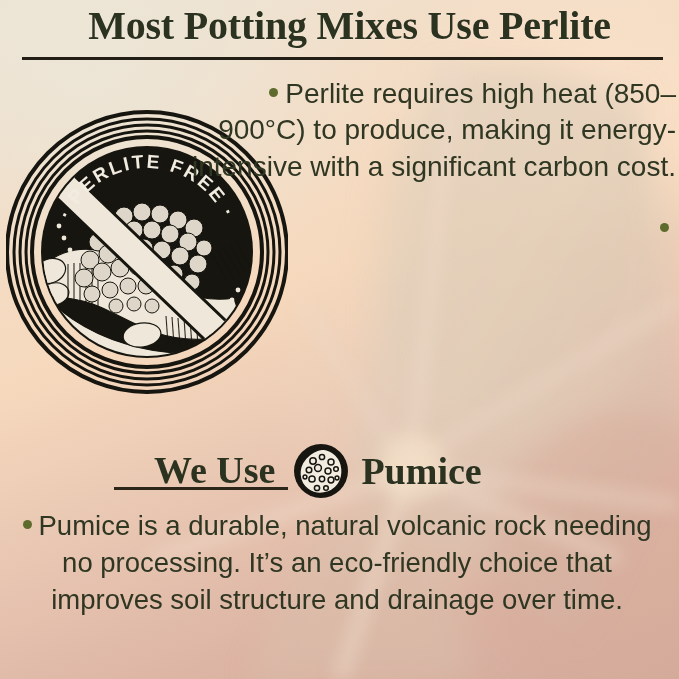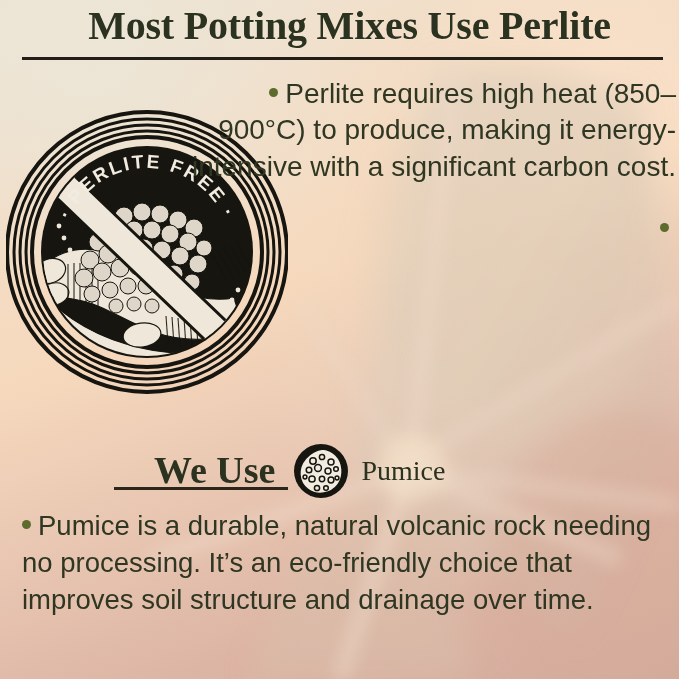--- a/index.html
+++ b/index.html
@@ -118,36 +118,36 @@
   }
   .pumice-icon {
     width: 56px;
     height: 56px;
     margin: 0 12px 0 18px;
     flex: 0 0 auto;
   }
   .pumice-icon svg { width: 100%; height: 100%; display: block; }
   .pumice-label {
     font-family: "Liberation Serif", serif;
-    font-weight: normal;
-    font-size: 28px;
+    font-weight: bold;
+    font-size: 38px;
     color: #2b3220;
     line-height: 1;
   }
 
   
   .bottom-para {
     position: absolute;
     left: 22px;
     top: 508px;
     width: 630px;
     color: #2f3622;
     font-size: 27.5px;
     line-height: 1.34;
-    text-align: left;
+    text-align: center;
   }
 </style>
 </head>
 <body>
 
 <div id="poster">
 
   <div class="bg-layer">
     <svg viewBox="0 0 679 679" preserveAspectRatio="none" aria-hidden="true">
       <defs>

